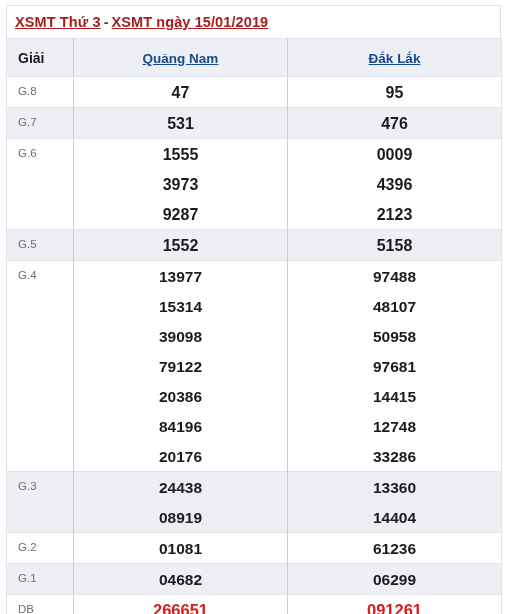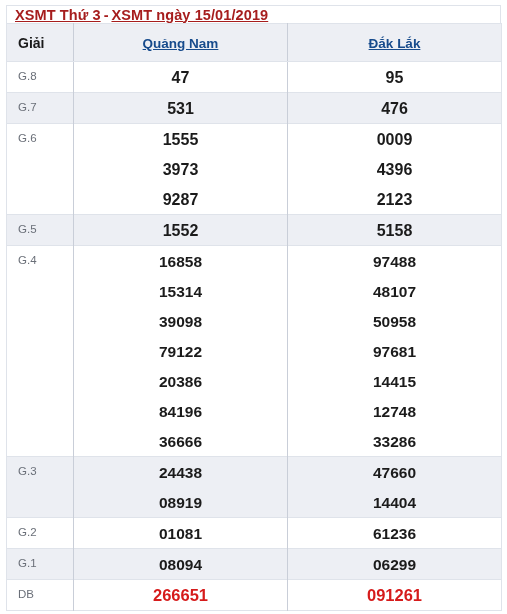--- a/index.html
+++ b/index.html
@@ -16,21 +16,21 @@
 
   .page {
     width: 507px;
     height: 614px;
     box-sizing: border-box;
     padding: 5px 6px 0 6px;
     background: #ffffff;
   }
 
   .title-bar {
-    height: 18px;
+    height: 33px;
     display: flex;
     align-items: center;
     padding-left: 8px;
     box-sizing: border-box;
     background: #ffffff;
     border-left: 1px solid #dfe3ea;
     border-right: 1px solid #dfe3ea;
     border-top: 1px solid #dfe3ea;
   }
   .title-link {
@@ -190,62 +190,62 @@
           <td class="num-cell">
             <div class="num">1552</div>
           </td>
           <td class="num-cell">
             <div class="num">5158</div>
           </td>
         </tr>
         <tr class="plain row-sep-top">
           <td class="giai-cell">G.4</td>
           <td class="num-cell">
-            <div class="num small">16858</div>
+            <div class="num small">13977</div>
             <div class="num small">15314</div>
             <div class="num small">39098</div>
             <div class="num small">79122</div>
             <div class="num small">20386</div>
             <div class="num small">84196</div>
-            <div class="num small">36666</div>
+            <div class="num small">20176</div>
           </td>
           <td class="num-cell">
             <div class="num small">97488</div>
             <div class="num small">48107</div>
             <div class="num small">50958</div>
             <div class="num small">97681</div>
             <div class="num small">14415</div>
             <div class="num small">12748</div>
             <div class="num small">33286</div>
           </td>
         </tr>
         <tr class="stripe row-sep-top">
           <td class="giai-cell">G.3</td>
           <td class="num-cell">
             <div class="num small">24438</div>
             <div class="num small">08919</div>
           </td>
           <td class="num-cell">
-            <div class="num small">47660</div>
+            <div class="num small">13360</div>
             <div class="num small">14404</div>
           </td>
         </tr>
         <tr class="plain row-sep-top">
           <td class="giai-cell">G.2</td>
           <td class="num-cell">
             <div class="num small">01081</div>
           </td>
           <td class="num-cell">
             <div class="num small">61236</div>
           </td>
         </tr>
         <tr class="stripe row-sep-top">
           <td class="giai-cell">G.1</td>
           <td class="num-cell">
-            <div class="num small">08094</div>
+            <div class="num small">04682</div>
           </td>
           <td class="num-cell">
             <div class="num small">06299</div>
           </td>
         </tr>
         <tr class="plain row-sep-top">
           <td class="giai-cell">DB</td>
           <td class="num-cell">
             <div class="num db">266651</div>
           </td>

